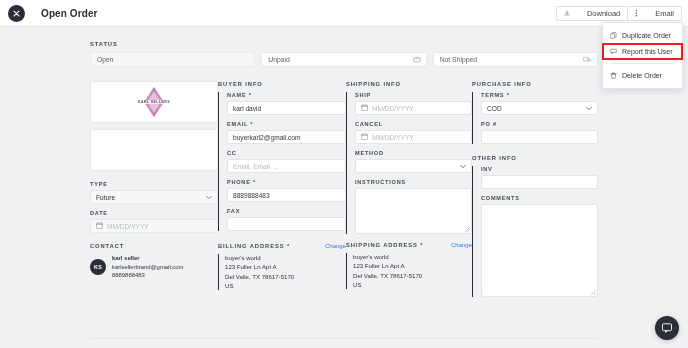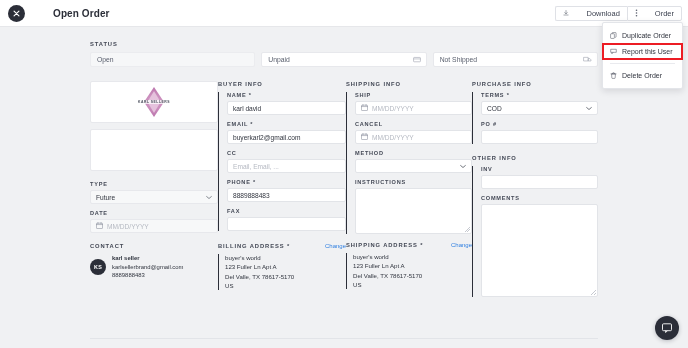--- a/index.html
+++ b/index.html
@@ -27,21 +27,21 @@
     background: #2b2e38;
     margin-left: 8px;
     display: flex; align-items: center; justify-content: center;
     color: #ffffff;
     font-size: 9px;
     line-height: 1;
     cursor: pointer;
     flex: none;
   }
   .header-title {
-    margin-left: 28px;
+    margin-left: 16px;
     font-size: 10px;
     font-weight: bold;
     color: #2b2e38;
     letter-spacing: 0.1px;
   }
   .header-right {
     position: absolute;
     right: 6px; top: 0; bottom: 0;
     display: flex; align-items: center;
     gap: 0px;
@@ -321,21 +321,21 @@
       <span>Download</span>
     </div>
     <div class="hbtn right">
       <span>
         <svg width="3" height="8" viewBox="0 0 3 10">
             <circle cx="1.5" cy="1.5" r="1" fill="#5a5f6c"></circle>
             <circle cx="1.5" cy="5" r="1" fill="#5a5f6c"></circle>
             <circle cx="1.5" cy="8.5" r="1" fill="#5a5f6c"></circle>
           </svg>
       </span>
-      <span>Order</span>
+      <span>Email</span>
     </div>
   </div>
 
   <div class="menu">
     <div class="menu-item">
       <span>
         <svg width="7" height="7" viewBox="0 0 12 12">
             <rect x="1" y="3" width="6.5" height="8" rx="1" fill="none" stroke="#4a4f5c" stroke-width="0.9"></rect>
             <path d="M3.6 3V1.8A.8.8 0 0 1 4.4 1h5.2a.8.8 0 0 1 .8.8v6.4a.8.8 0 0 1-.8.8H8.6" fill="none" stroke="#4a4f5c" stroke-width="0.9"></path>
           </svg>

